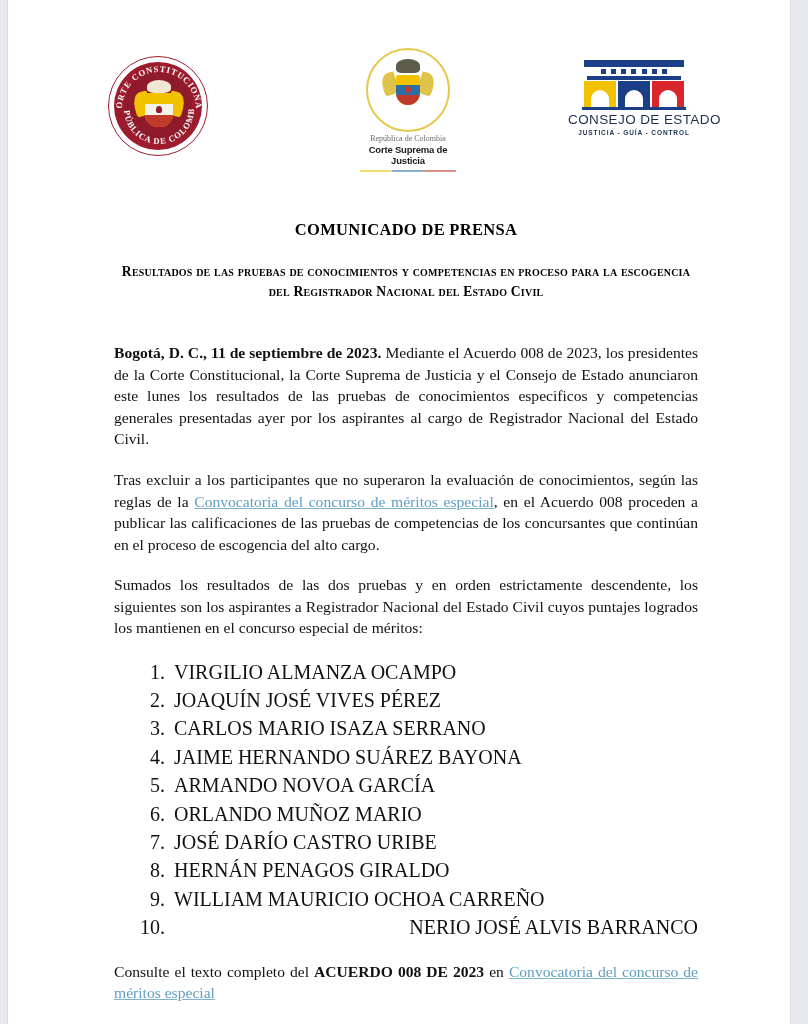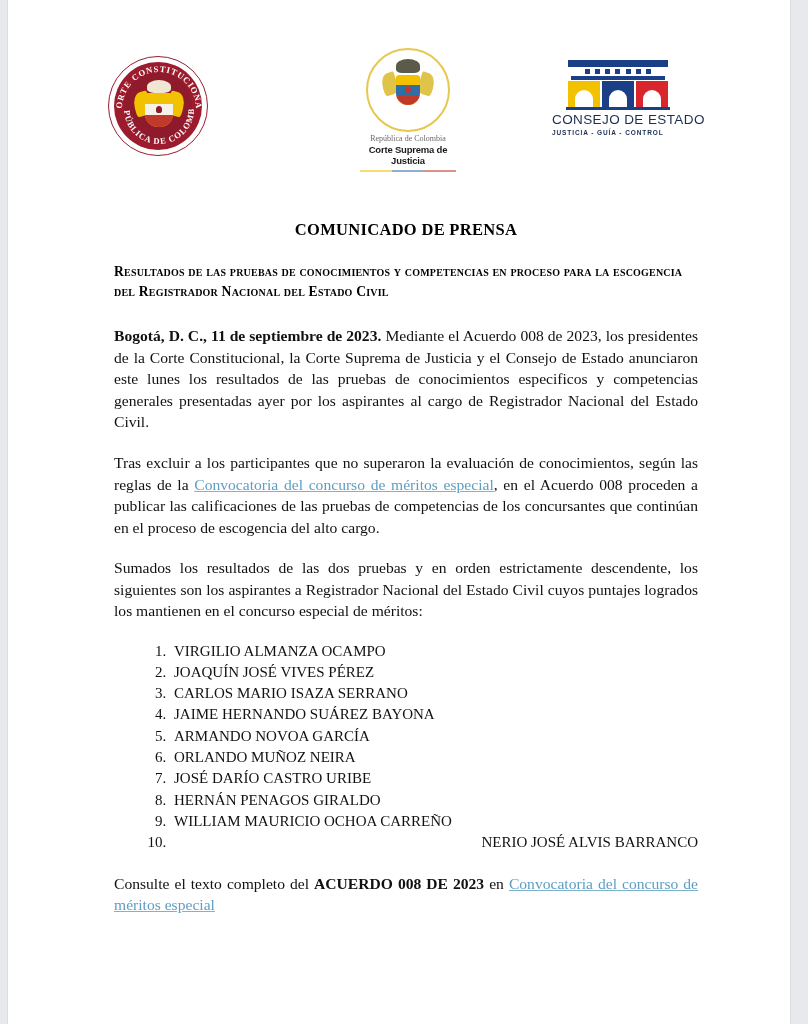--- a/index.html
+++ b/index.html
@@ -185,21 +185,21 @@
     letter-spacing: -0.2px;
     line-height: 1.2;
   }
   .csj-rule {
     width: 96px; height: 2px; margin: 3px auto 0;
     background: linear-gradient(to right, #f2c200 0 33%, #2f6fa8 33% 66%, #c0392b 66% 100%);
     opacity: 0.55;
   }
 
   
-  #logo-ce { left: 544px; top: 12px; width: 132px; text-align: left; }
+  #logo-ce { left: 560px; top: 12px; width: 132px; text-align: center; }
   .ce-building { position: relative; width: 130px; height: 50px; margin: 0 auto; }
   .ce-roof {
     position: absolute; left: 15px; top: 0;
     width: 100px; height: 7px; background: #1b3f87;
   }
   .ce-dots {
     position: absolute; left: 32px; top: 9px;
     width: 66px; height: 5px;
     display: flex; justify-content: space-between;
   }
@@ -250,45 +250,46 @@
   }
   .title-main {
     text-align: center;
     font-size: 16.5px;
     font-weight: bold;
     letter-spacing: 0.3px;
     color: #000;
     margin: 0 0 22px 0;
   }
   .title-sub {
+    text-align: center;
     font-size: 13.6px;
     font-weight: bold;
     font-variant: small-caps;
     letter-spacing: 0.2px;
     line-height: 1.45;
     color: #000;
-    margin: 0 0 24px 0;
+    margin: 0 0 41px 0;
   }
   p.para {
     margin: 0 0 19px 0;
     font-size: 15.6px;
     line-height: 1.38;
     text-align: justify;
     color: #111;
   }
   p.para.last { margin-bottom: 0; }
   .b { font-weight: bold; }
   a.doclink {
     color: #5f9ec4;
     text-decoration-color: #7fb2cd;
   }
   ol.names {
     margin: 0 0 19px 0;
     padding: 0 0 0 56px;
-    font-size: 15px;
+    font-size: 20px;
     line-height: 1.42;
     color: #111;
   }
   ol.names li { padding-left: 4px; }
   ol.names li.wide-gap { text-indent: 38px; text-align: right; }
 </style>
 </head>
 <body>
 
 <div id="page-sheet">
@@ -382,21 +383,21 @@
     <p class="para"><span>Tras excluir a los participantes que no superaron la evaluación de conocimientos, según las reglas de la </span><a class="doclink" href="#">Convocatoria del concurso de méritos especial</a><span>, en el Acuerdo 008 proceden a publicar las calificaciones de las pruebas de competencias de los concursantes que continúan en el proceso de escogencia del alto cargo.</span></p>
 
     <p class="para">Sumados los resultados de las dos pruebas y en orden estrictamente descendente, los siguientes son los aspirantes a Registrador Nacional del Estado Civil cuyos puntajes logrados los mantienen en el concurso especial de méritos:</p>
 
     <ol class="names">
       <li>VIRGILIO ALMANZA OCAMPO</li>
       <li>JOAQUÍN JOSÉ VIVES PÉREZ</li>
       <li>CARLOS MARIO ISAZA SERRANO</li>
       <li>JAIME HERNANDO SUÁREZ BAYONA</li>
       <li>ARMANDO NOVOA GARCÍA</li>
-      <li>ORLANDO MUÑOZ NEIRA</li>
+      <li>ORLANDO MUÑOZ MARIO</li>
       <li>JOSÉ DARÍO CASTRO URIBE</li>
       <li>HERNÁN PENAGOS GIRALDO</li>
       <li>WILLIAM MAURICIO OCHOA CARREÑO</li>
       <li class="wide-gap">NERIO JOSÉ ALVIS BARRANCO</li>
     </ol>
 
     <p class="para last"><span>Consulte el texto completo del </span><span class="b">ACUERDO 008 DE 2023</span><span> en </span><a class="doclink" href="#">Convocatoria del concurso de méritos especial</a></p>
 
   </div>
 </div>

